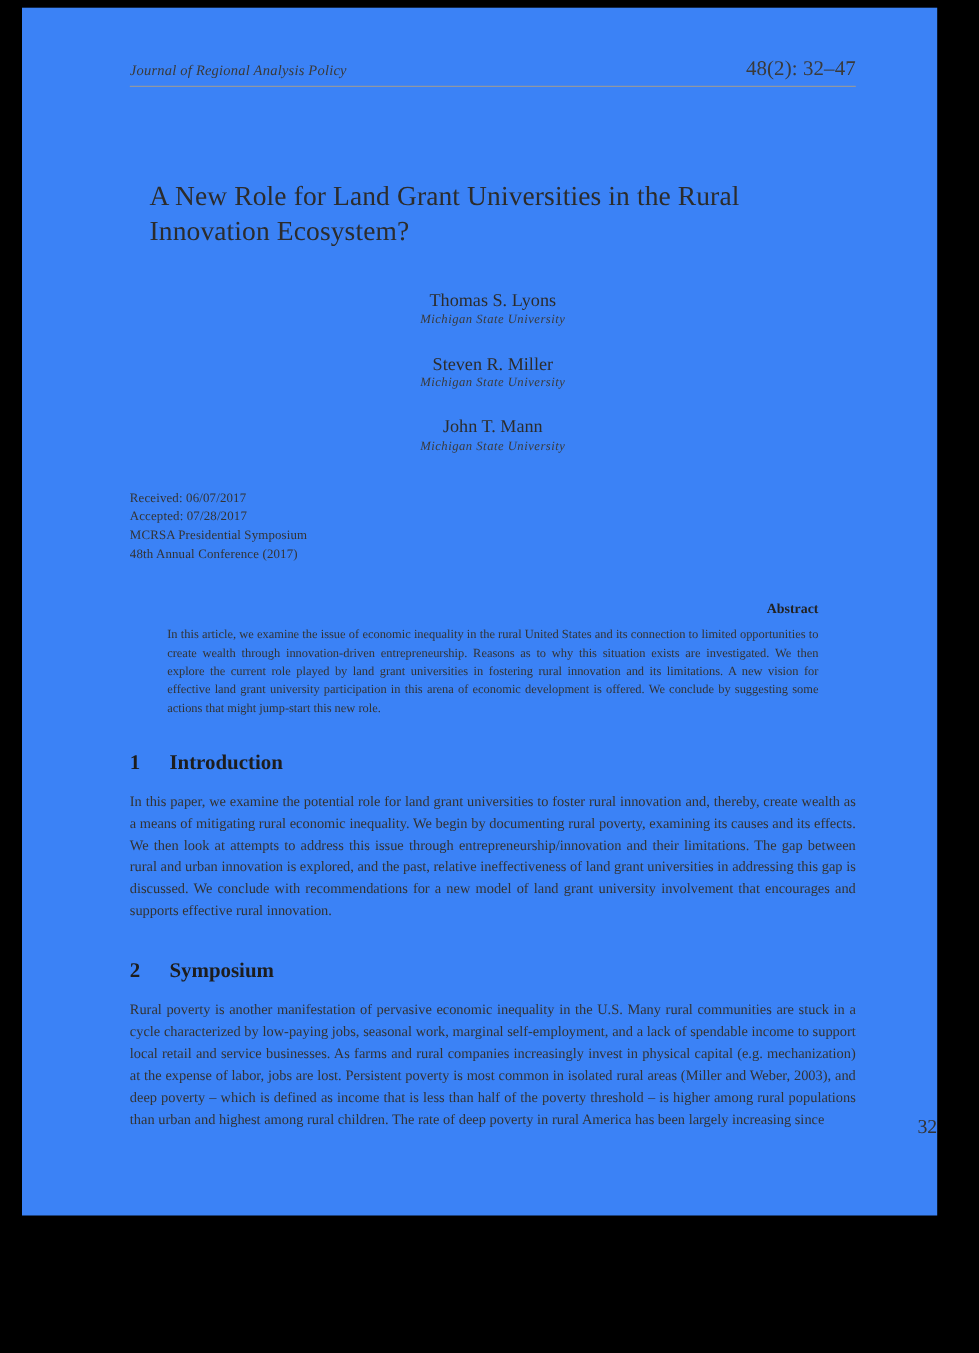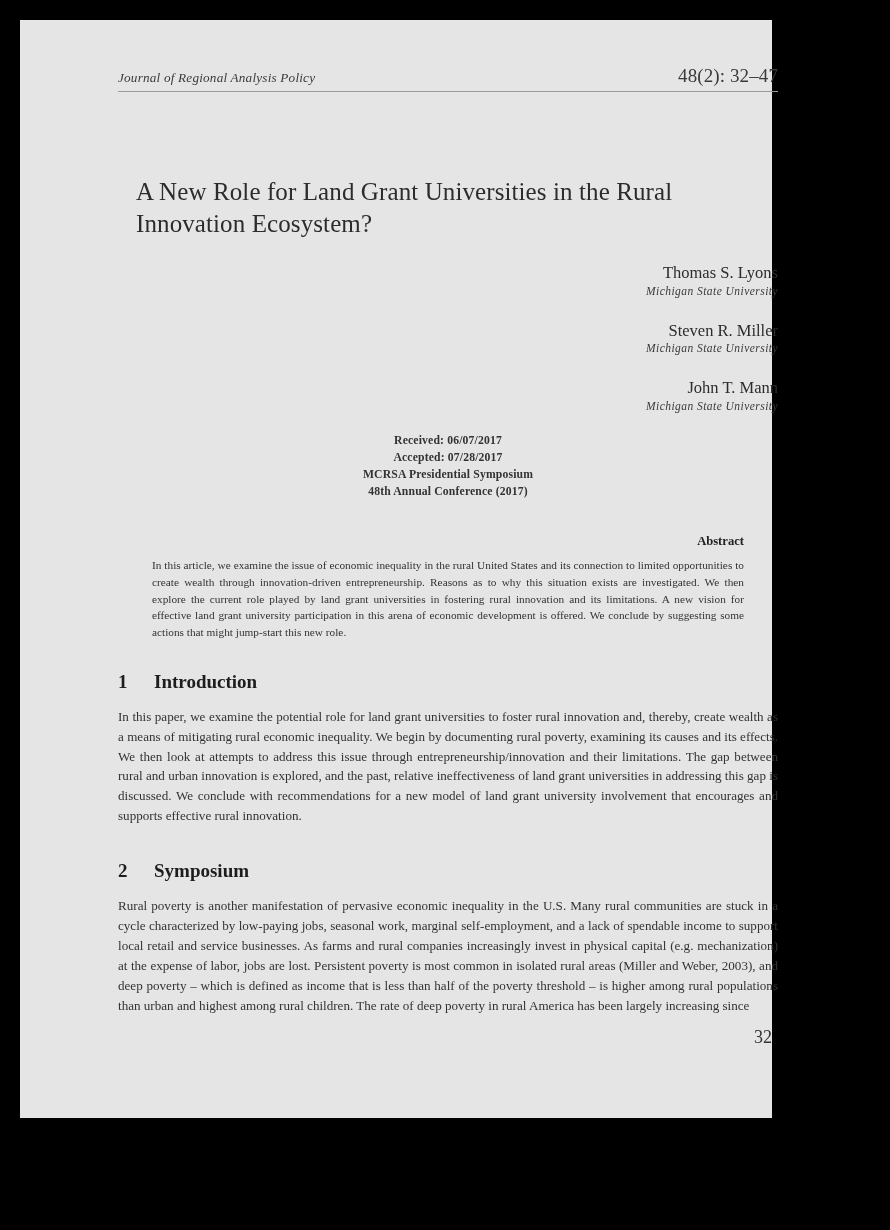--- a/index.html
+++ b/index.html
@@ -12,24 +12,24 @@
     height: 1230px;
     background: #000000;
     font-family: "Liberation Serif", "DejaVu Serif", serif;
     overflow: hidden;
   }
 
   
   .page {
     position: absolute;
     left: 20px;
-    top: 20px;
-    width: 752px;
+    top: 7px;
+    width: 832px;
     height: 1098px;
-    background: #e5e5e5;
+    background: #3b82f6;
     box-sizing: border-box;
     color: #2b2b2b;
   }
 
   .page-inner {
     position: absolute;
     left: 98px;          
     top: 45px;
     width: 660px;        
   }
@@ -62,49 +62,48 @@
     font-size: 25px;
     line-height: 1.28;
     color: #2c2c2c;
     letter-spacing: .1px;
     font-weight: normal;
     padding: 0 18px;
   }
 
   
   .authors {
-    margin-top: 23px;
-    text-align: right;
+    margin-top: 36px;
+    text-align: center;
   }
   .author-block {
     margin-bottom: 24px;
   }
   .author-block:last-child { margin-bottom: 0; }
   .author-name {
     font-size: 16.5px;
     color: #2c2c2c;
     line-height: 1.25;
   }
   .author-affil {
     font-size: 11.5px;
     font-style: italic;
     color: #3a3a3a;
     letter-spacing: .45px;
     margin-top: 1px;
   }
 
   
   .dates {
-    margin-top: 20px;
-    text-align: center;
+    margin-top: 32px;
+    text-align: left;
     font-size: 11.7px;
     line-height: 1.46;
     color: #333333;
     letter-spacing: .15px;
-    font-weight: bold;
   }
 
   
   .abstract {
     margin: 34px 34px 0 34px;
   }
   .abstract-title {
     text-align: right;
     font-weight: bold;
     font-size: 12.6px;

